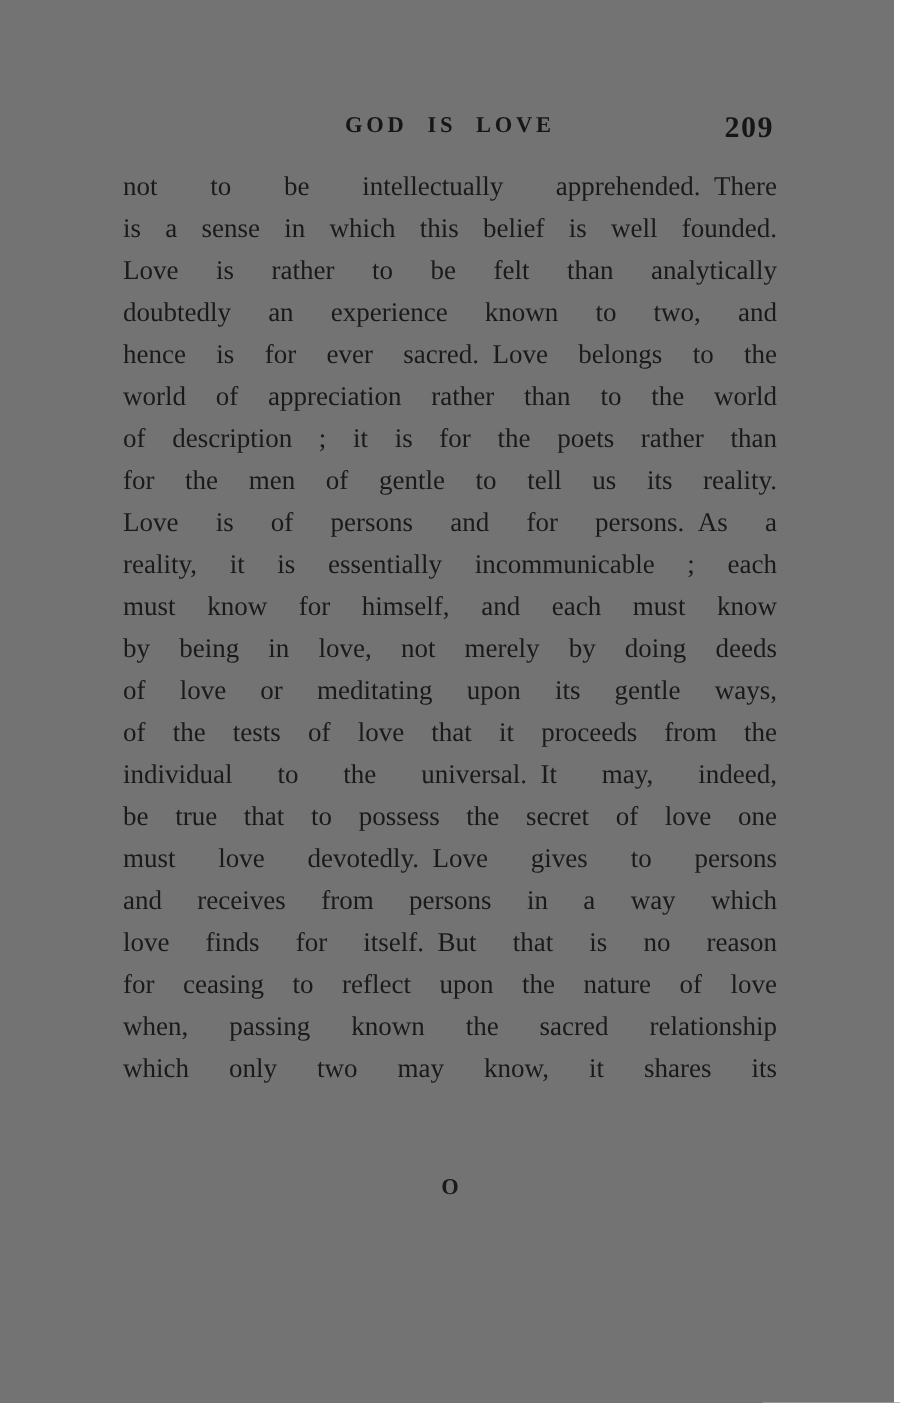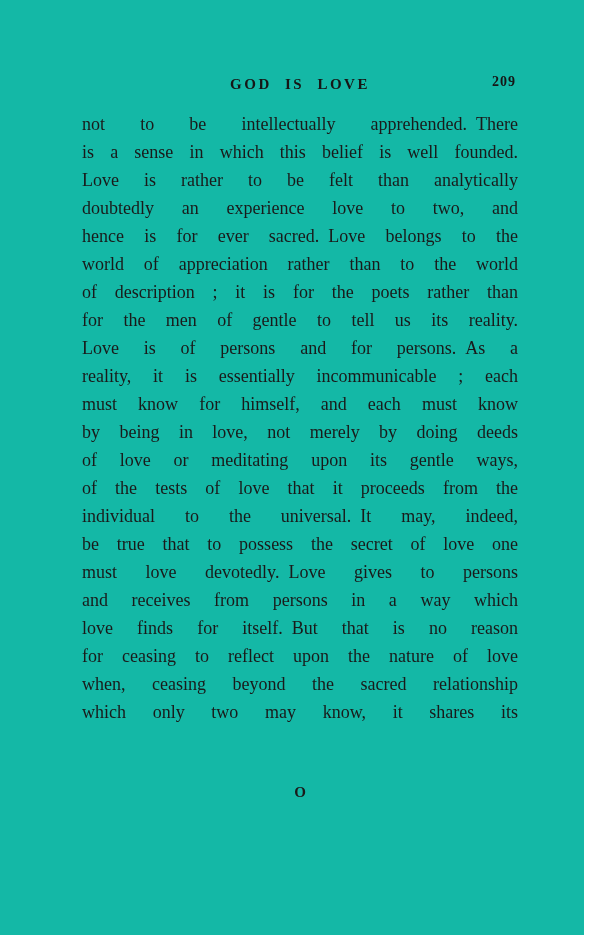--- a/index.html
+++ b/index.html
@@ -12,21 +12,22 @@
     background: #ffffff;
     font-family: "Liberation Serif", "DejaVu Serif", serif;
     color: #161616;
     position: relative;
     overflow: hidden;
   }
   .page {
     position: absolute;
     left: 0; top: 0;
     width: 584px; height: 935px;
-    background: #14b8a6;
+    background: #737373;
+    padding-left: 12px;
   }
   .running-header {
     position: absolute;
     left: 82px;
     top: 76px;
     width: 436px;
     height: 22px;
   }
   .running-title {
     position: absolute;
@@ -36,21 +37,21 @@
     font-size: 15px;
     font-weight: bold;
     letter-spacing: 2.5px;
     word-spacing: 7px;
     color: #161616;
   }
   .page-number {
     position: absolute;
     right: 2px;
     top: -2px;
-    font-size: 14px;
+    font-size: 20px;
     font-weight: bold;
     letter-spacing: 1px;
     color: #161616;
   }
   .page-body {
     position: absolute;
     left: 82px;
     top: 110px;
     width: 436px;
   }
@@ -83,36 +84,36 @@
 
   <div class="running-header">
     <div class="running-title">GOD IS LOVE</div>
     <div class="page-number">209</div>
   </div>
 
   <div class="page-body">
     <div class="line">not to be intellectually apprehended. There</div>
     <div class="line">is a sense in which this belief is well founded.</div>
     <div class="line">Love is rather to be felt than analytically</div>
-    <div class="line">doubtedly an experience love to two, and</div>
+    <div class="line">doubtedly an experience known to two, and</div>
     <div class="line">hence is for ever sacred. Love belongs to the</div>
     <div class="line">world of appreciation rather than to the world</div>
     <div class="line">of description ; it is for the poets rather than</div>
     <div class="line">for the men of gentle to tell us its reality.</div>
     <div class="line">Love is of persons and for persons. As a</div>
     <div class="line">reality, it is essentially incommunicable ; each</div>
     <div class="line">must know for himself, and each must know</div>
     <div class="line">by being in love, not merely by doing deeds</div>
     <div class="line">of love or meditating upon its gentle ways,</div>
     <div class="line">of the tests of love that it proceeds from the</div>
     <div class="line">individual to the universal. It may, indeed,</div>
     <div class="line">be true that to possess the secret of love one</div>
     <div class="line">must love devotedly. Love gives to persons</div>
     <div class="line">and receives from persons in a way which</div>
     <div class="line">love finds for itself. But that is no reason</div>
     <div class="line">for ceasing to reflect upon the nature of love</div>
-    <div class="line">when, ceasing beyond the sacred relationship</div>
+    <div class="line">when, passing known the sacred relationship</div>
     <div class="line">which only two may know, it shares its</div>
   </div>
 
   <div class="signature-mark">O</div>
 
 </div>
 
 </body></html>

